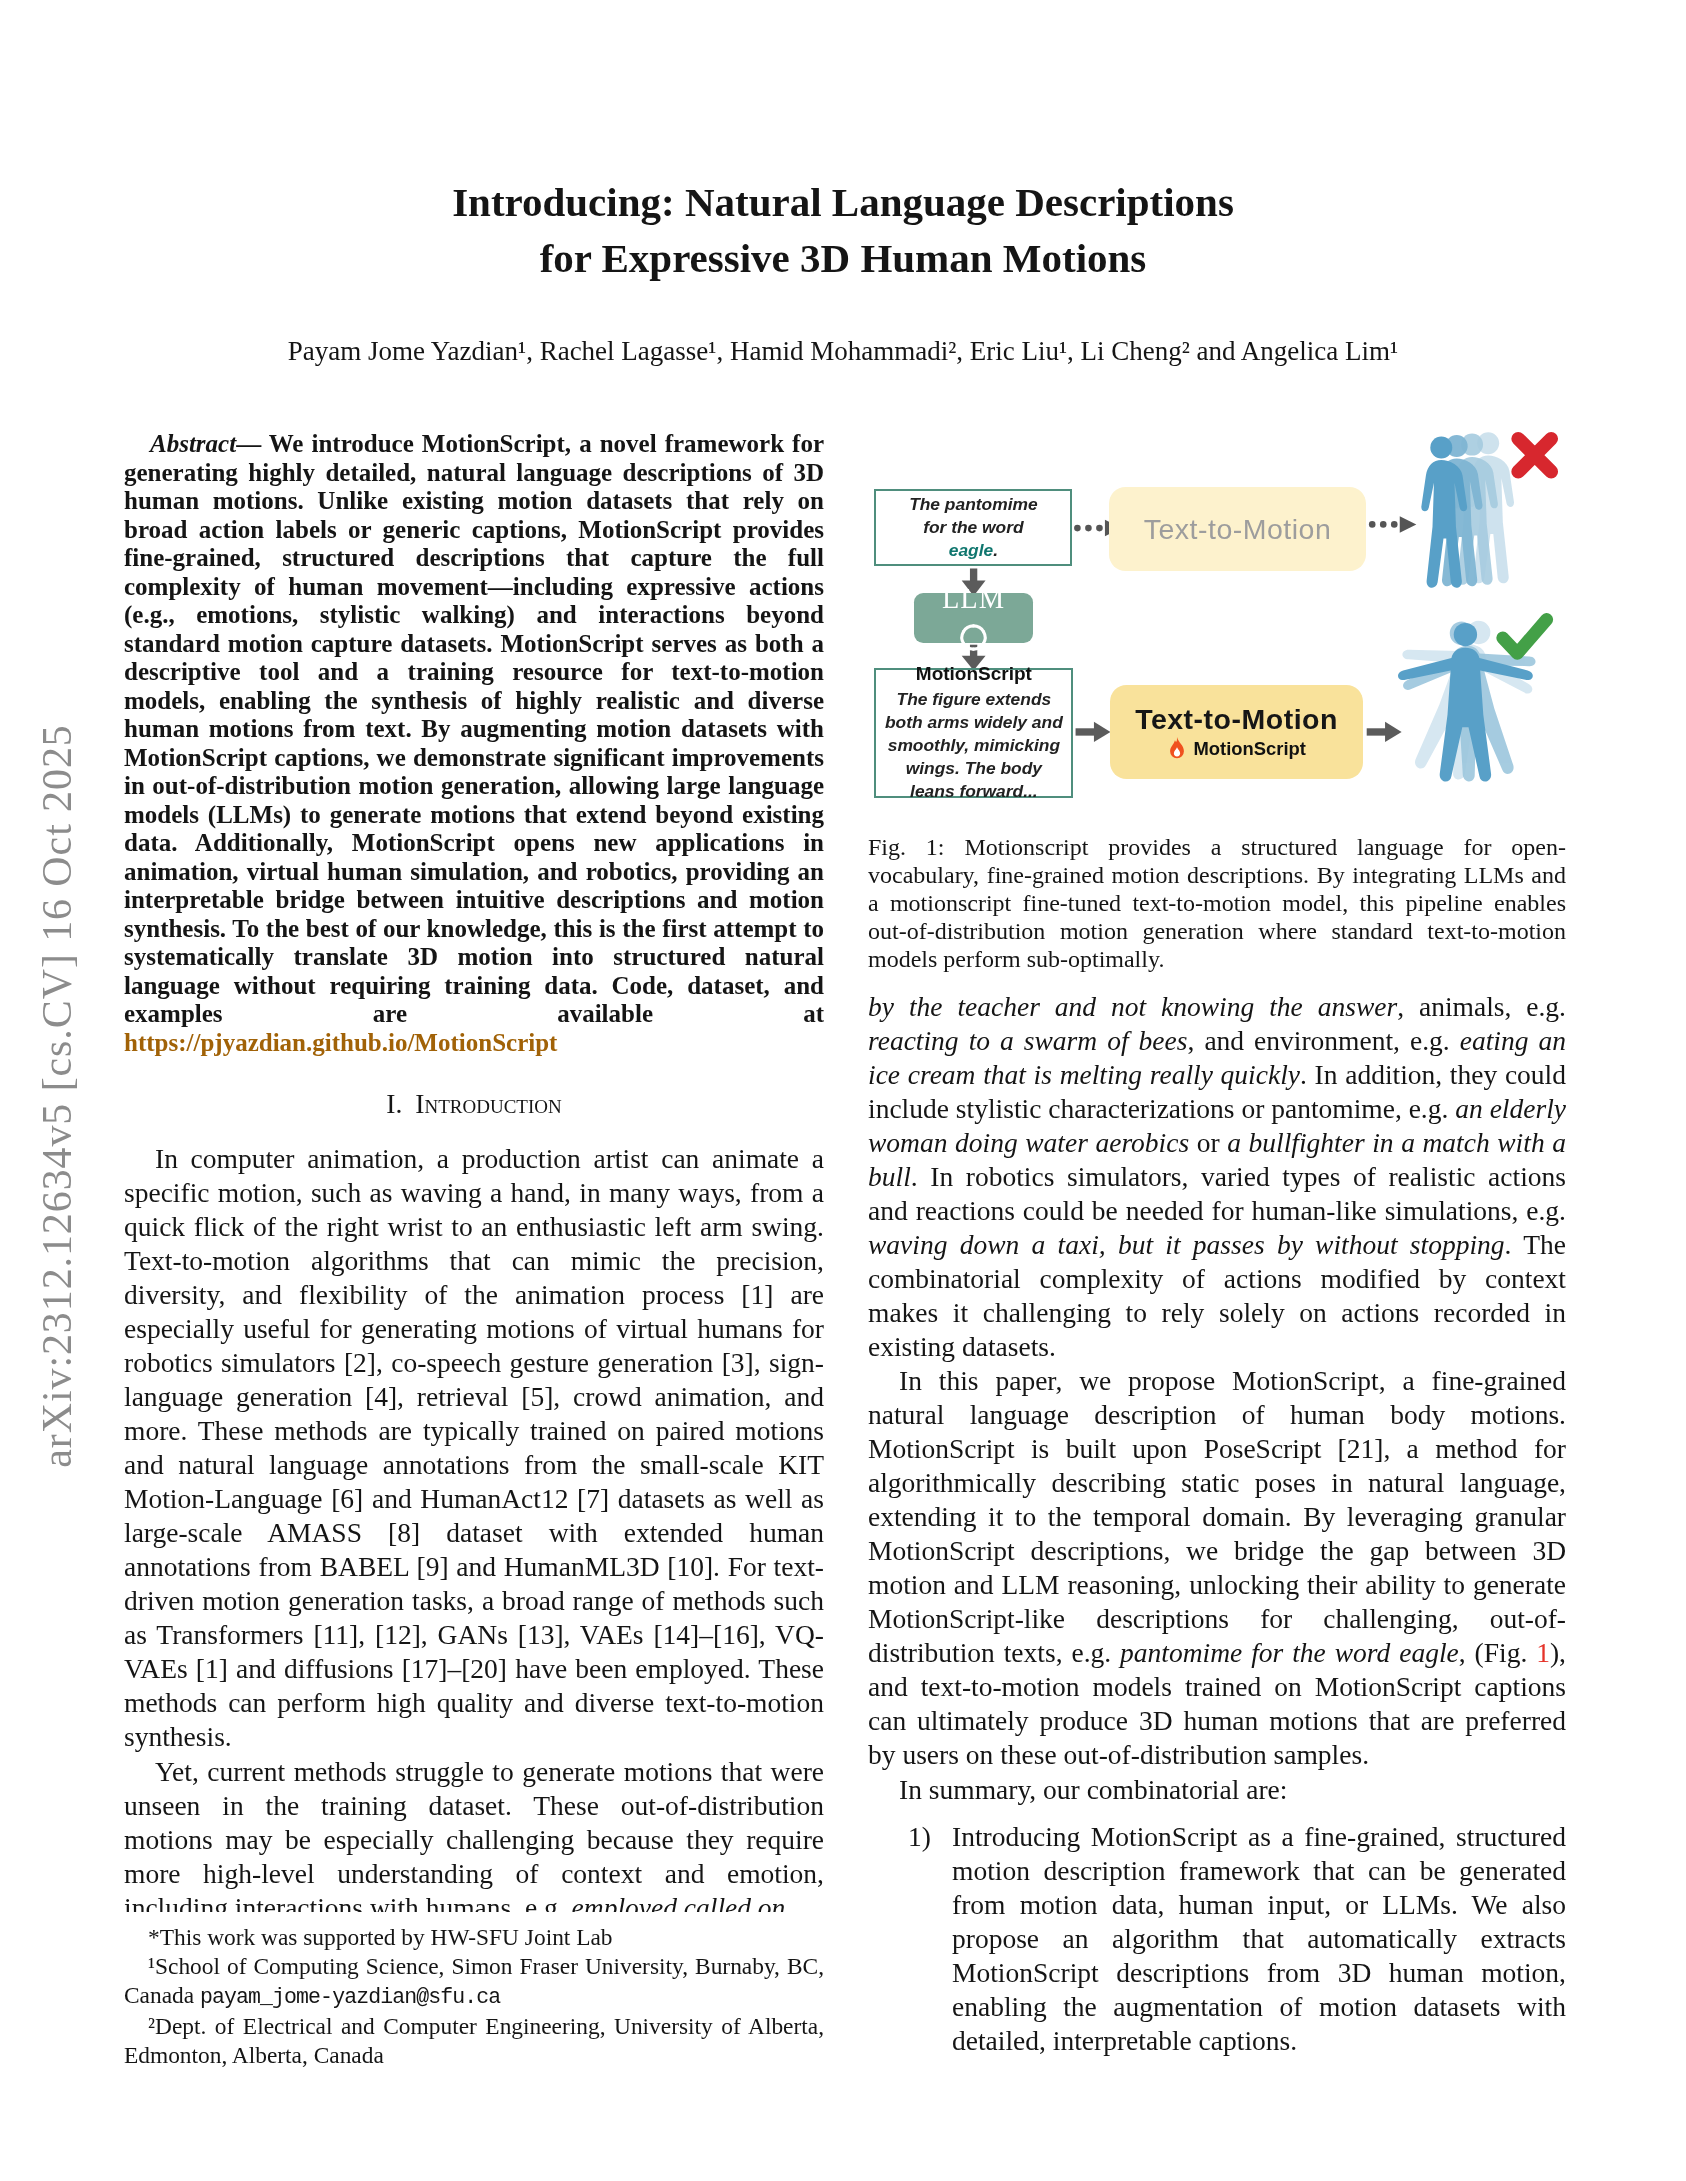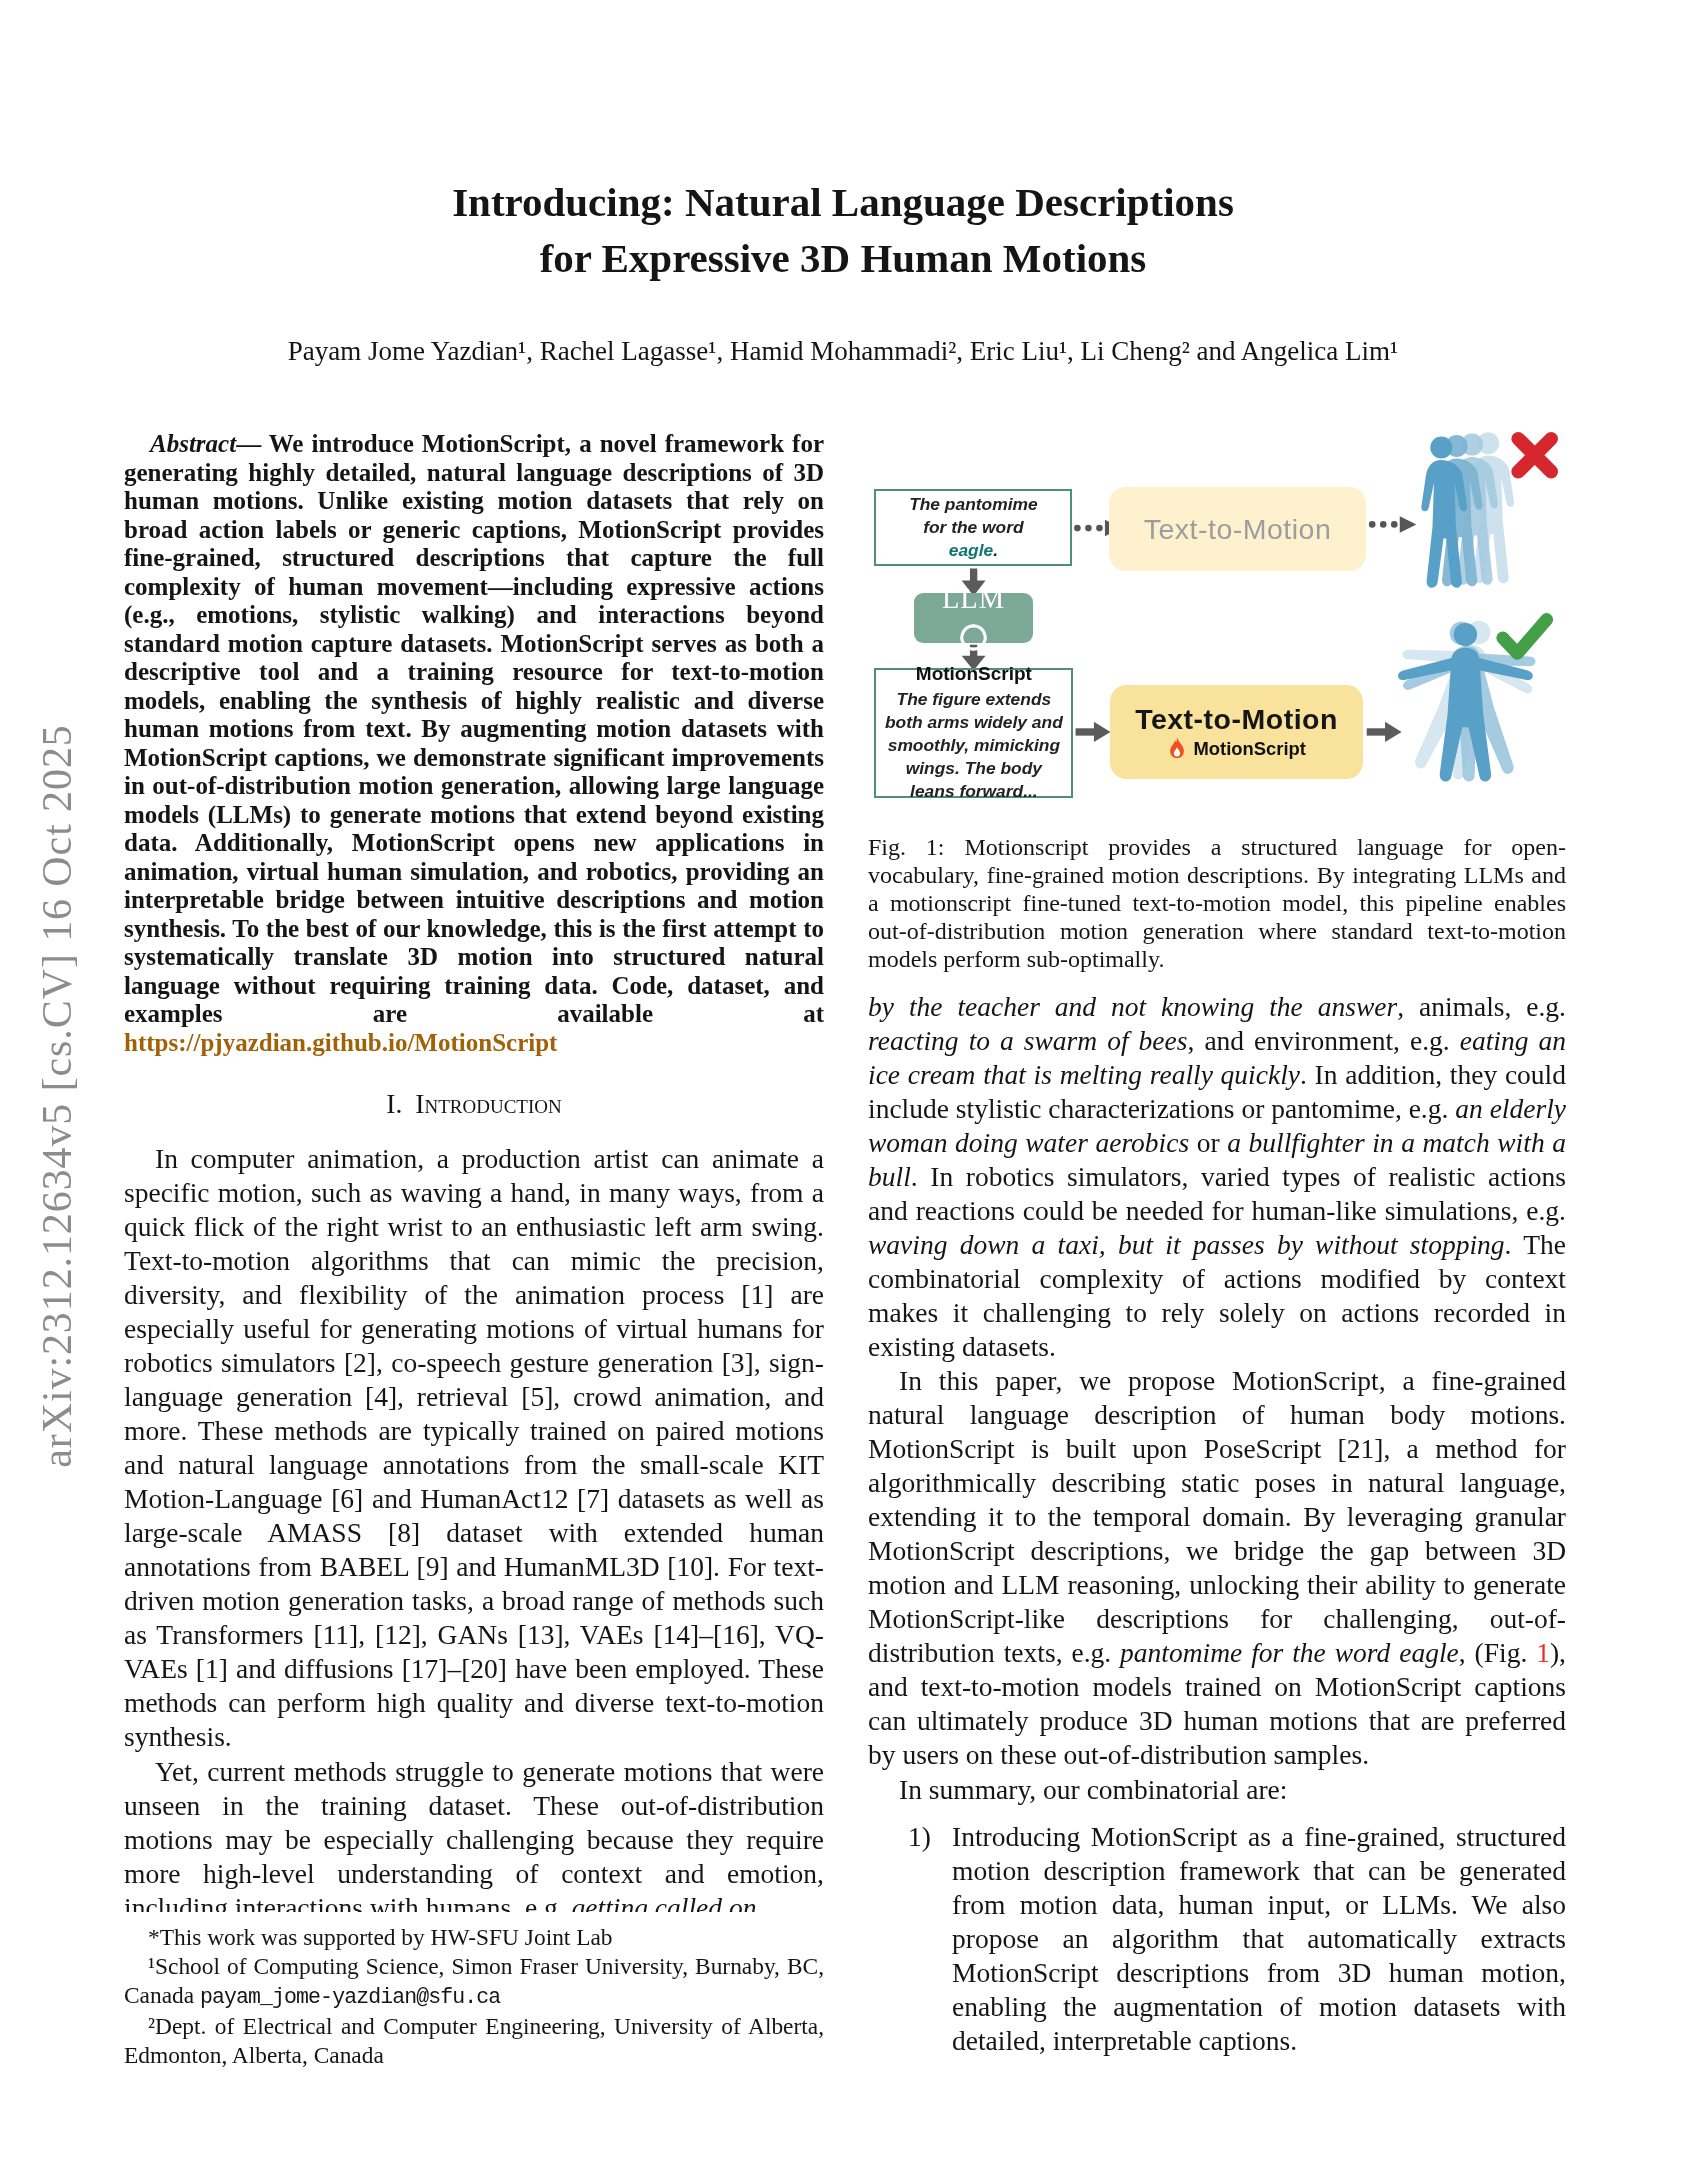--- a/index.html
+++ b/index.html
@@ -76,21 +76,21 @@
   <div class="authors">Payam Jome Yazdian¹, Rachel Lagasse¹, Hamid Mohammadi², Eric Liu¹, Li Cheng² and Angelica Lim¹</div>
 
   <div class="col-left">
     <p class="abstract"><span class="bi">Abstract</span><span class="b">— We introduce MotionScript, a novel framework for generating highly detailed, natural language descriptions of 3D human motions. Unlike existing motion datasets that rely on broad action labels or generic captions, MotionScript provides fine-grained, structured descriptions that capture the full complexity of human movement—including expressive actions (e.g., emotions, stylistic walking) and interactions beyond standard motion capture datasets. MotionScript serves as both a descriptive tool and a training resource for text-to-motion models, enabling the synthesis of highly realistic and diverse human motions from text. By augmenting motion datasets with MotionScript captions, we demonstrate significant improvements in out-of-distribution motion generation, allowing large language models (LLMs) to generate motions that extend beyond existing data. Additionally, MotionScript opens new applications in animation, virtual human simulation, and robotics, providing an interpretable bridge between intuitive descriptions and motion synthesis. To the best of our knowledge, this is the first attempt to systematically translate 3D motion into structured natural language without requiring training data. Code, dataset, and examples are available at </span><span class="b link">https://pjyazdian.github.io/MotionScript</span></p>
 
     <div class="sec-heading">
       <span>I.</span><span class="sc">Introduction</span>
     </div>
 
     <p class="body">In computer animation, a production artist can animate a specific motion, such as waving a hand, in many ways, from a quick flick of the right wrist to an enthusiastic left arm swing. Text-to-motion algorithms that can mimic the precision, diversity, and flexibility of the animation process [1] are especially useful for generating motions of virtual humans for robotics simulators [2], co-speech gesture generation [3], sign-language generation [4], retrieval [5], crowd animation, and more. These methods are typically trained on paired motions and natural language annotations from the small-scale KIT Motion-Language [6] and HumanAct12 [7] datasets as well as large-scale AMASS [8] dataset with extended human annotations from BABEL [9] and HumanML3D [10]. For text-driven motion generation tasks, a broad range of methods such as Transformers [11], [12], GANs [13], VAEs [14]–[16], VQ-VAEs [1] and diffusions [17]–[20] have been employed. These methods can perform high quality and diverse text-to-motion synthesis.</p>
-    <p class="body gap"><span>Yet, current methods struggle to generate motions that were unseen in the training dataset. These out-of-distribution motions may be especially challenging because they require more high-level understanding of context and emotion, including interactions with humans, e.g. </span><span class="i">getting called on</span></p>
+    <p class="body gap"><span>Yet, current methods struggle to generate motions that were unseen in the training dataset. These out-of-distribution motions may be especially challenging because they require more high-level understanding of context and emotion, including interactions with humans, e.g. </span><span class="i">employed called on</span></p>
   </div>
 
   <div class="footnotes">
     <p><span>*This work was supported by HW-SFU Joint Lab</span></p>
     <p><span>¹School of Computing Science, Simon Fraser University, Burnaby, BC, Canada </span><span class="mono">payam_jome-yazdian@sfu.ca</span></p>
     <p><span>²Dept. of Electrical and Computer Engineering, University of Alberta, Edmonton, Alberta, Canada</span></p>
   </div>
 
   <div class="col-right">
 

